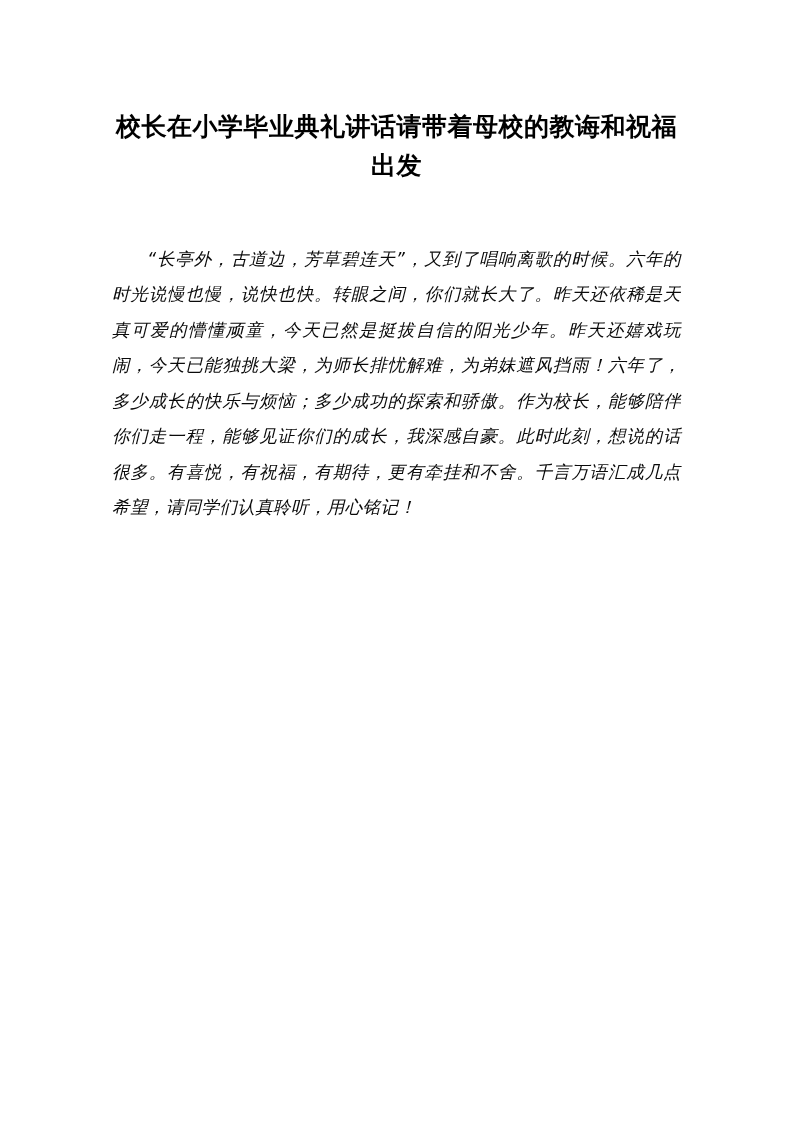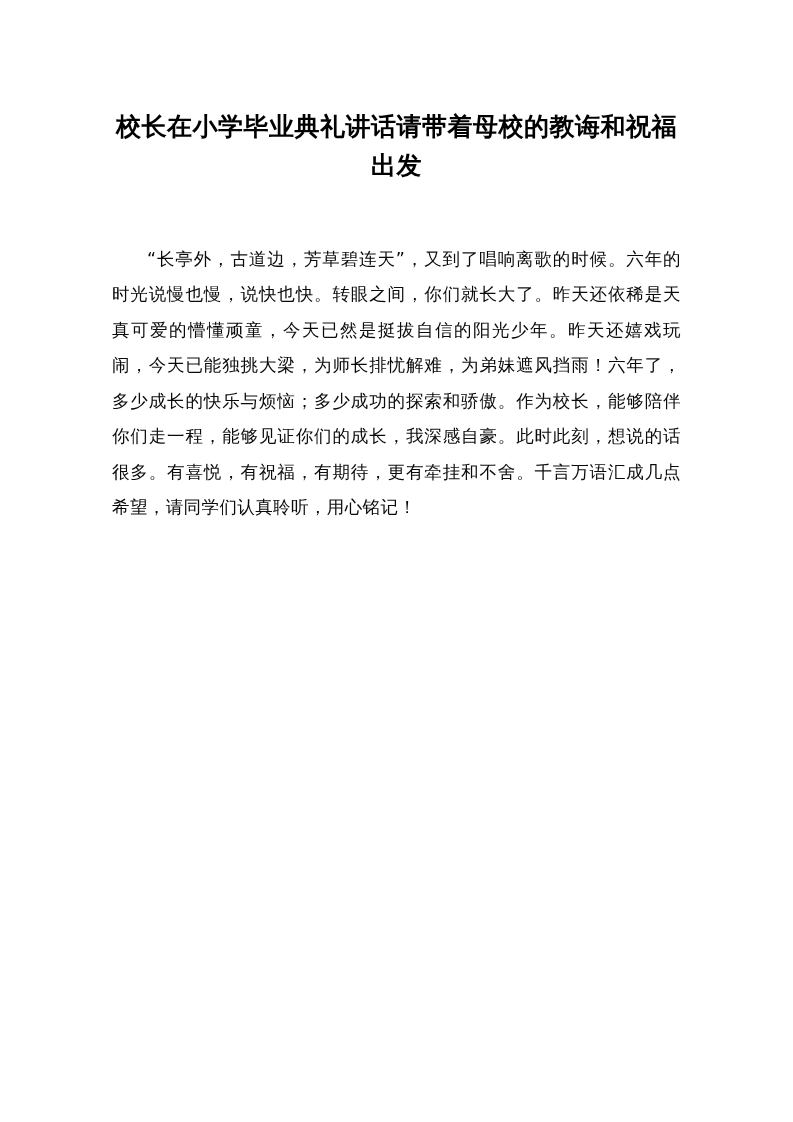--- a/index.html
+++ b/index.html
@@ -41,20 +41,21 @@
   .body-para {
     font-family: "DejaVu Sans", "Liberation Sans", sans-serif;
     font-size: 17.5px;
     line-height: 2.03;
     text-align: justify;
     text-align-last: left;
     letter-spacing: 0.4px;
     margin: 3px 0 34px 0;
     text-indent: 2em;
     color: #0a0a0a;
+    font-style: italic;
   }
 </style>
 </head>
 <body>
 
 <div class="page">
 
   <h1 class="doc-title">校长在小学毕业典礼讲话请带着母校的教诲和祝福出发</h1>
 
 

